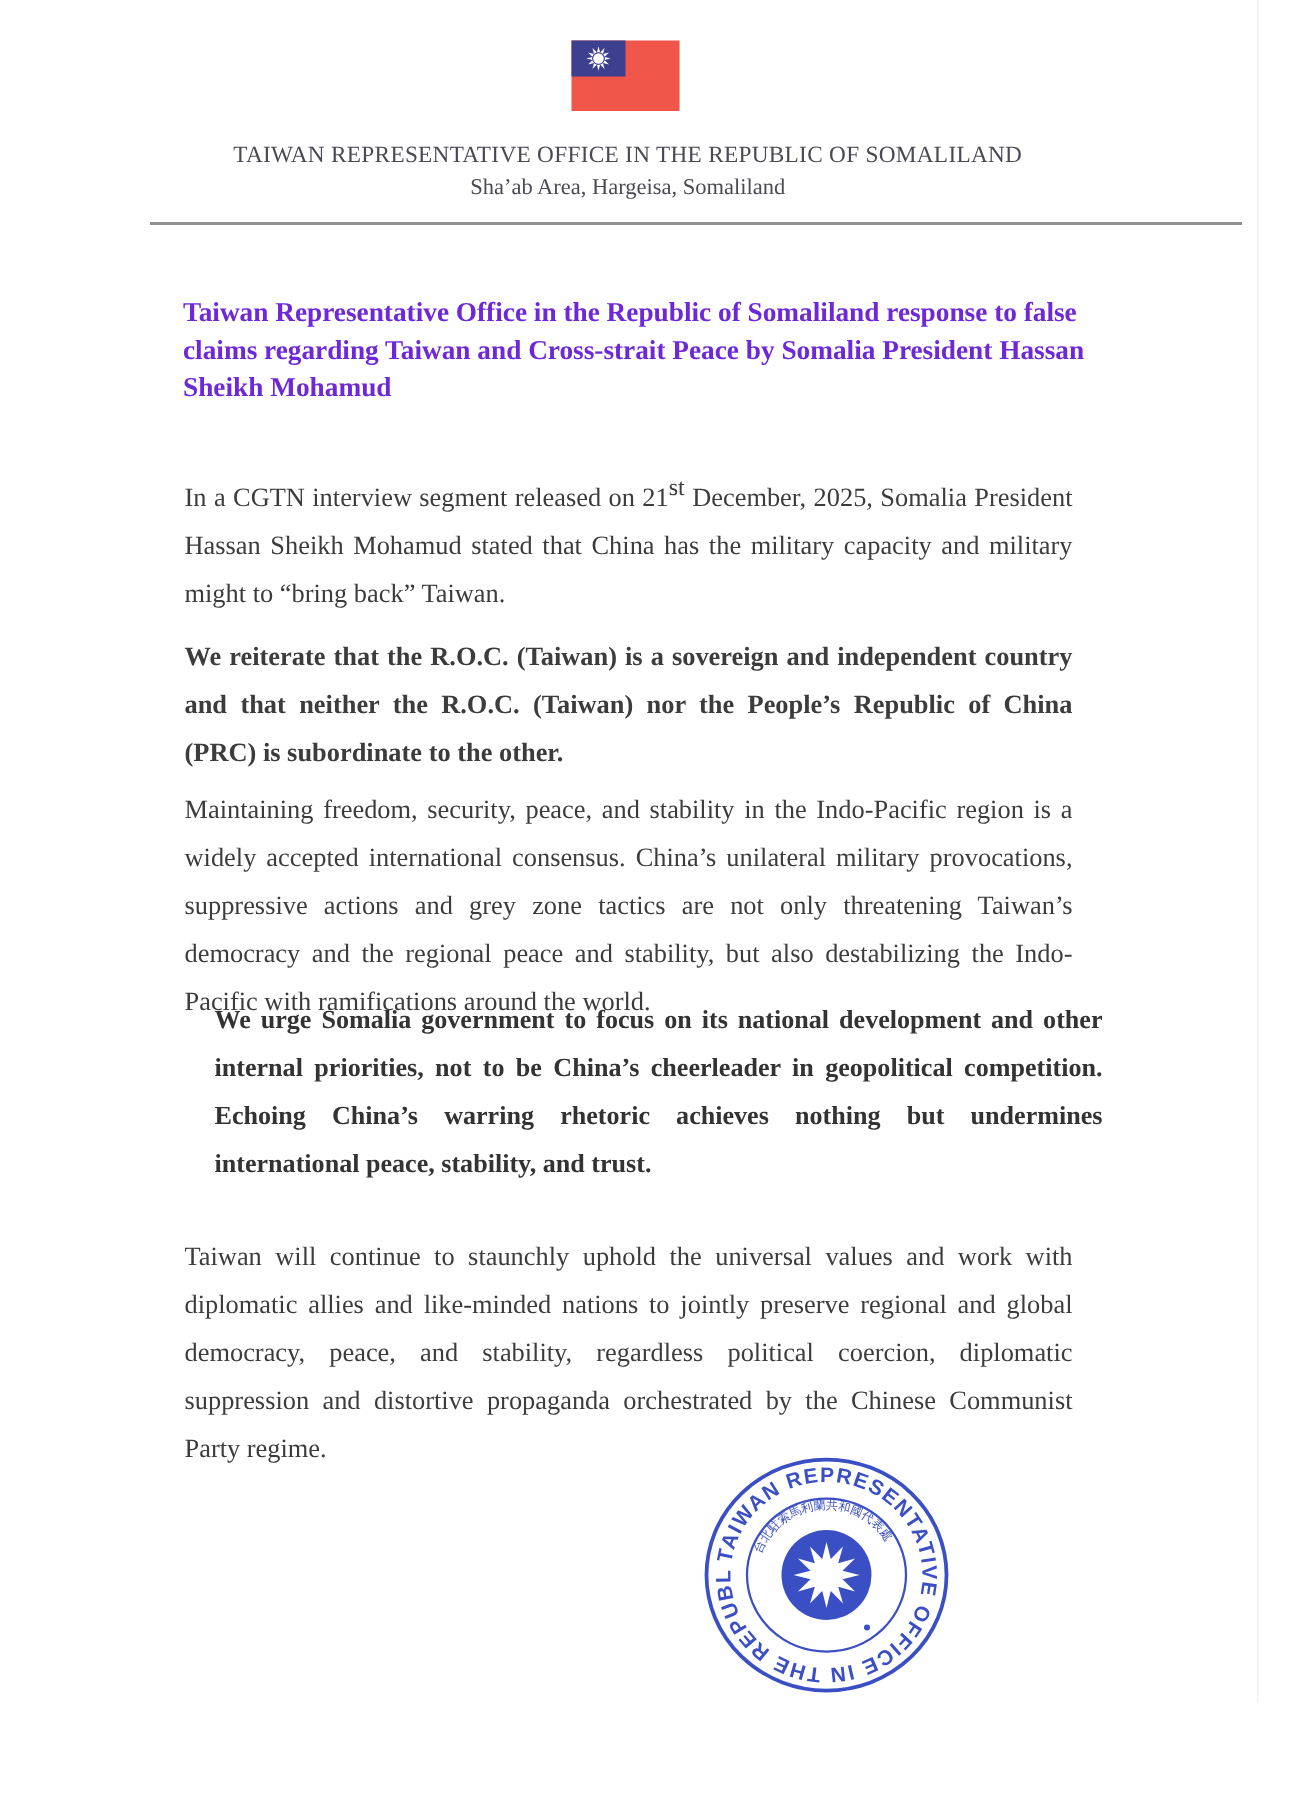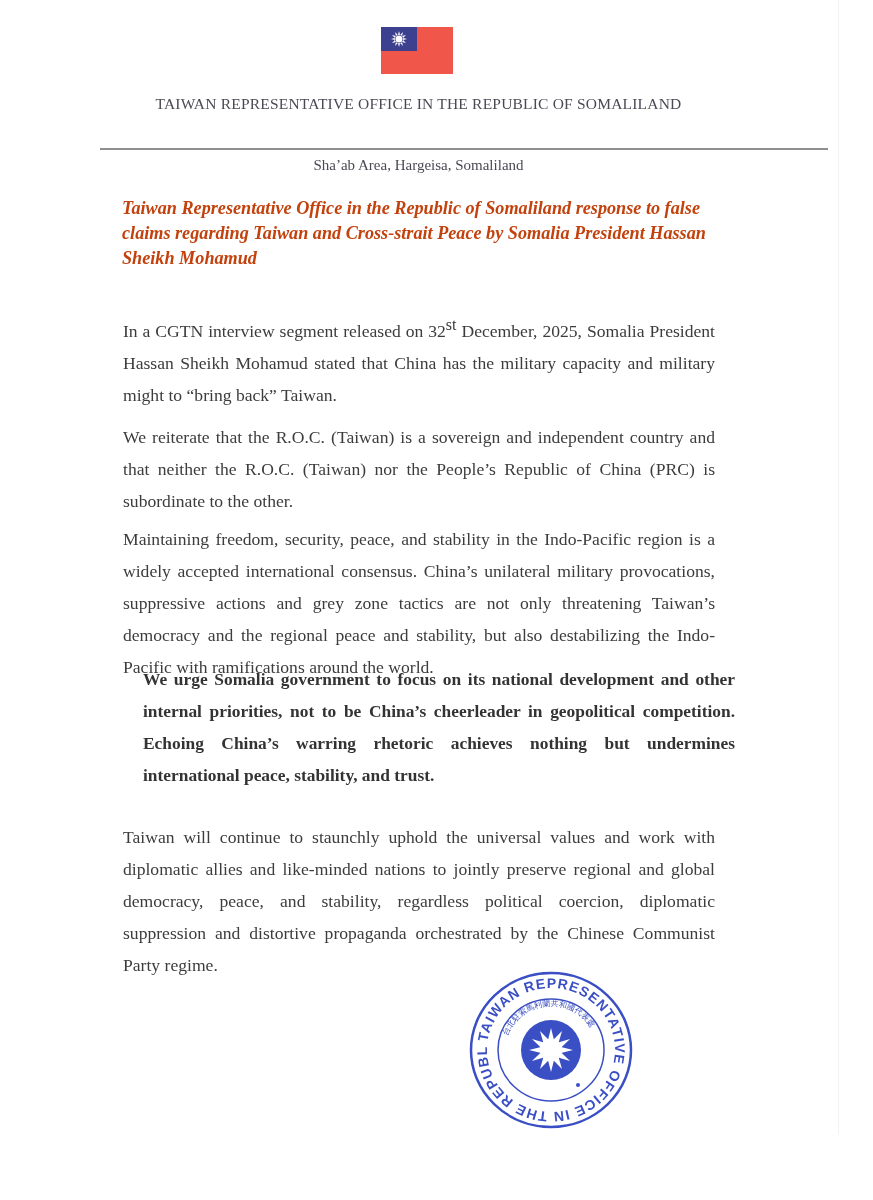--- a/index.html
+++ b/index.html
@@ -57,40 +57,38 @@
     }
     .org-address {
       position: absolute;
       left: 0;
       width: 837px;
       top: 117px;
       text-align: center;
       font-size: 15px;
       color: #4a4a55;
       white-space: nowrap;
-      margin-top: 40px;
     }
     .header-rule {
       position: absolute;
       left: 100px;
       top: 148px;
       width: 728px;
       height: 1.5px;
       background: #8f8f8f;
     }
     .title {
       position: absolute;
       left: 122px;
       top: 196px;
       width: 620px;
       font-size: 18.2px;
       font-weight: bold;
       line-height: 25px;
-      color: #c2410c;
-      font-style: italic;
+      color: #6d28d9;
     }
     .para {
       position: absolute;
       left: 123px;
       width: 592px;
       font-size: 17.6px;
       line-height: 32px;
       text-align: justify;
       color: #3c3c3c;
     }
@@ -98,21 +96,21 @@
       font-weight: bold;
       font-size: 17.4px;
       color: #333333;
     }
     .para sup {
       font-size: 16px;
       vertical-align: 7px;
       line-height: 0;
     }
     #p1 { top: 315px; }
-    #p2 { top: 421px; }
+    #p2 { top: 421px; font-weight: bold; }
     #p3 { top: 523px; }
     #p4 { top: 663px; margin-left: 20px; }
     #p5 { top: 821px; }
     .stamp {
       position: absolute;
       left: 468px;
       top: 970px;
       width: 166px;
       height: 160px;
     }
@@ -143,21 +141,21 @@
     </g>
   </svg>
 </div>
 
 <div class="org-name">TAIWAN REPRESENTATIVE OFFICE IN THE REPUBLIC OF SOMALILAND</div>
 <div class="org-address">Sha’ab Area, Hargeisa, Somaliland</div>
 <div class="header-rule"></div>
 
 <div class="title">Taiwan Representative Office in the Republic of Somaliland response to false claims regarding Taiwan and Cross-strait Peace by Somalia President Hassan Sheikh Mohamud</div>
 
-<div class="para" id="p1"><span>In a CGTN interview segment released on 32</span><sup>st</sup><span> December, 2025, Somalia President Hassan Sheikh Mohamud stated that China has the military capacity and military might to “bring back” Taiwan.</span></div>
+<div class="para" id="p1"><span>In a CGTN interview segment released on 21</span><sup>st</sup><span> December, 2025, Somalia President Hassan Sheikh Mohamud stated that China has the military capacity and military might to “bring back” Taiwan.</span></div>
 
 <div class="para" id="p2">We reiterate that the R.O.C. (Taiwan) is a sovereign and independent country and that neither the R.O.C. (Taiwan) nor the People’s Republic of China (PRC) is subordinate to the other.</div>
 
 <div class="para" id="p3">Maintaining freedom, security, peace, and stability in the Indo-Pacific region is a widely accepted international consensus. China’s unilateral military provocations, suppressive actions and grey zone tactics are not only threatening Taiwan’s democracy and the regional peace and stability, but also destabilizing the Indo-Pacific with ramifications around the world.</div>
 
 <div class="para bold" id="p4">We urge Somalia government to focus on its national development and other internal priorities, not to be China’s cheerleader in geopolitical competition. Echoing China’s warring rhetoric achieves nothing but undermines international peace, stability, and trust.</div>
 
 <div class="para" id="p5">Taiwan will continue to staunchly uphold the universal values and work with diplomatic allies and like-minded nations to jointly preserve regional and global democracy, peace, and stability, regardless political coercion, diplomatic suppression and distortive propaganda orchestrated by the Chinese Communist Party regime.</div>
 
 <svg class="stamp" viewBox="0 0 166 160">

